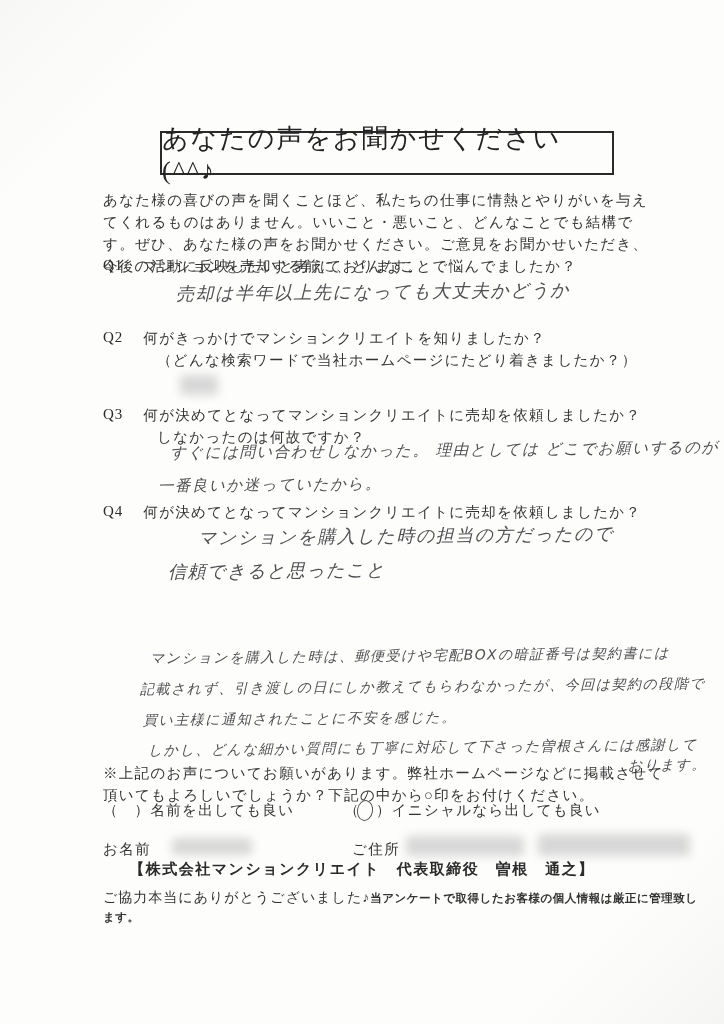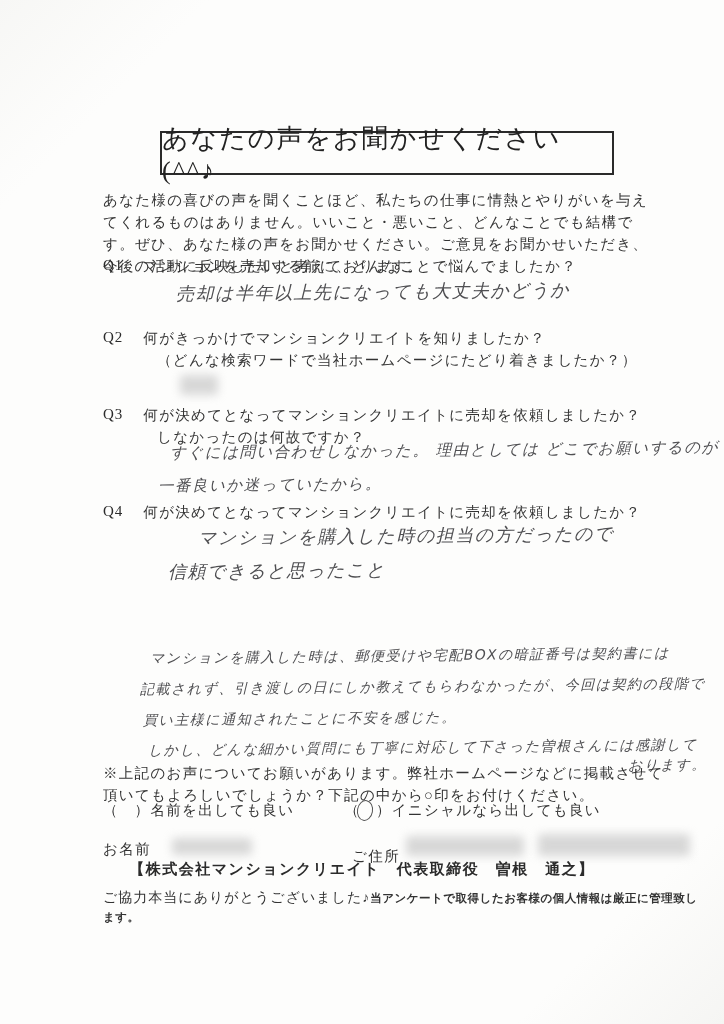--- a/index.html
+++ b/index.html
@@ -110,21 +110,21 @@
       <span>（　）名前を出しても良い</span>
     </span>
     <span class="opt">
       <span>（　）イニシャルなら出しても良い</span>
       <span class="circle-mark"></span>
     </span>
   </div>
 
   <div class="abs field-label" style="left:103px;top:840px;">お名前</div>
   <div class="abs redacted" style="left:172px;top:838px;width:80px;height:17px;"></div>
-  <div class="abs field-label" style="left:352px;top:840px;margin-top:7px;">ご住所</div>
+  <div class="abs field-label" style="left:352px;top:840px;">ご住所</div>
   <div class="abs redacted" style="left:406px;top:836px;width:118px;height:20px;"></div>
   <div class="abs redacted" style="left:538px;top:834px;width:152px;height:22px;"></div>
 
   <div class="abs" style="left:103px;top:888px;width:600px;">
     <span class="footer-thanks">ご協力本当にありがとうございました♪</span><span class="footer-privacy">当アンケートで取得したお客様の個人情報は厳正に管理致します。</span>
   </div>
 
   <div class="abs company">【株式会社マンションクリエイト　代表取締役　曽根　通之】</div>
 
 </div>

